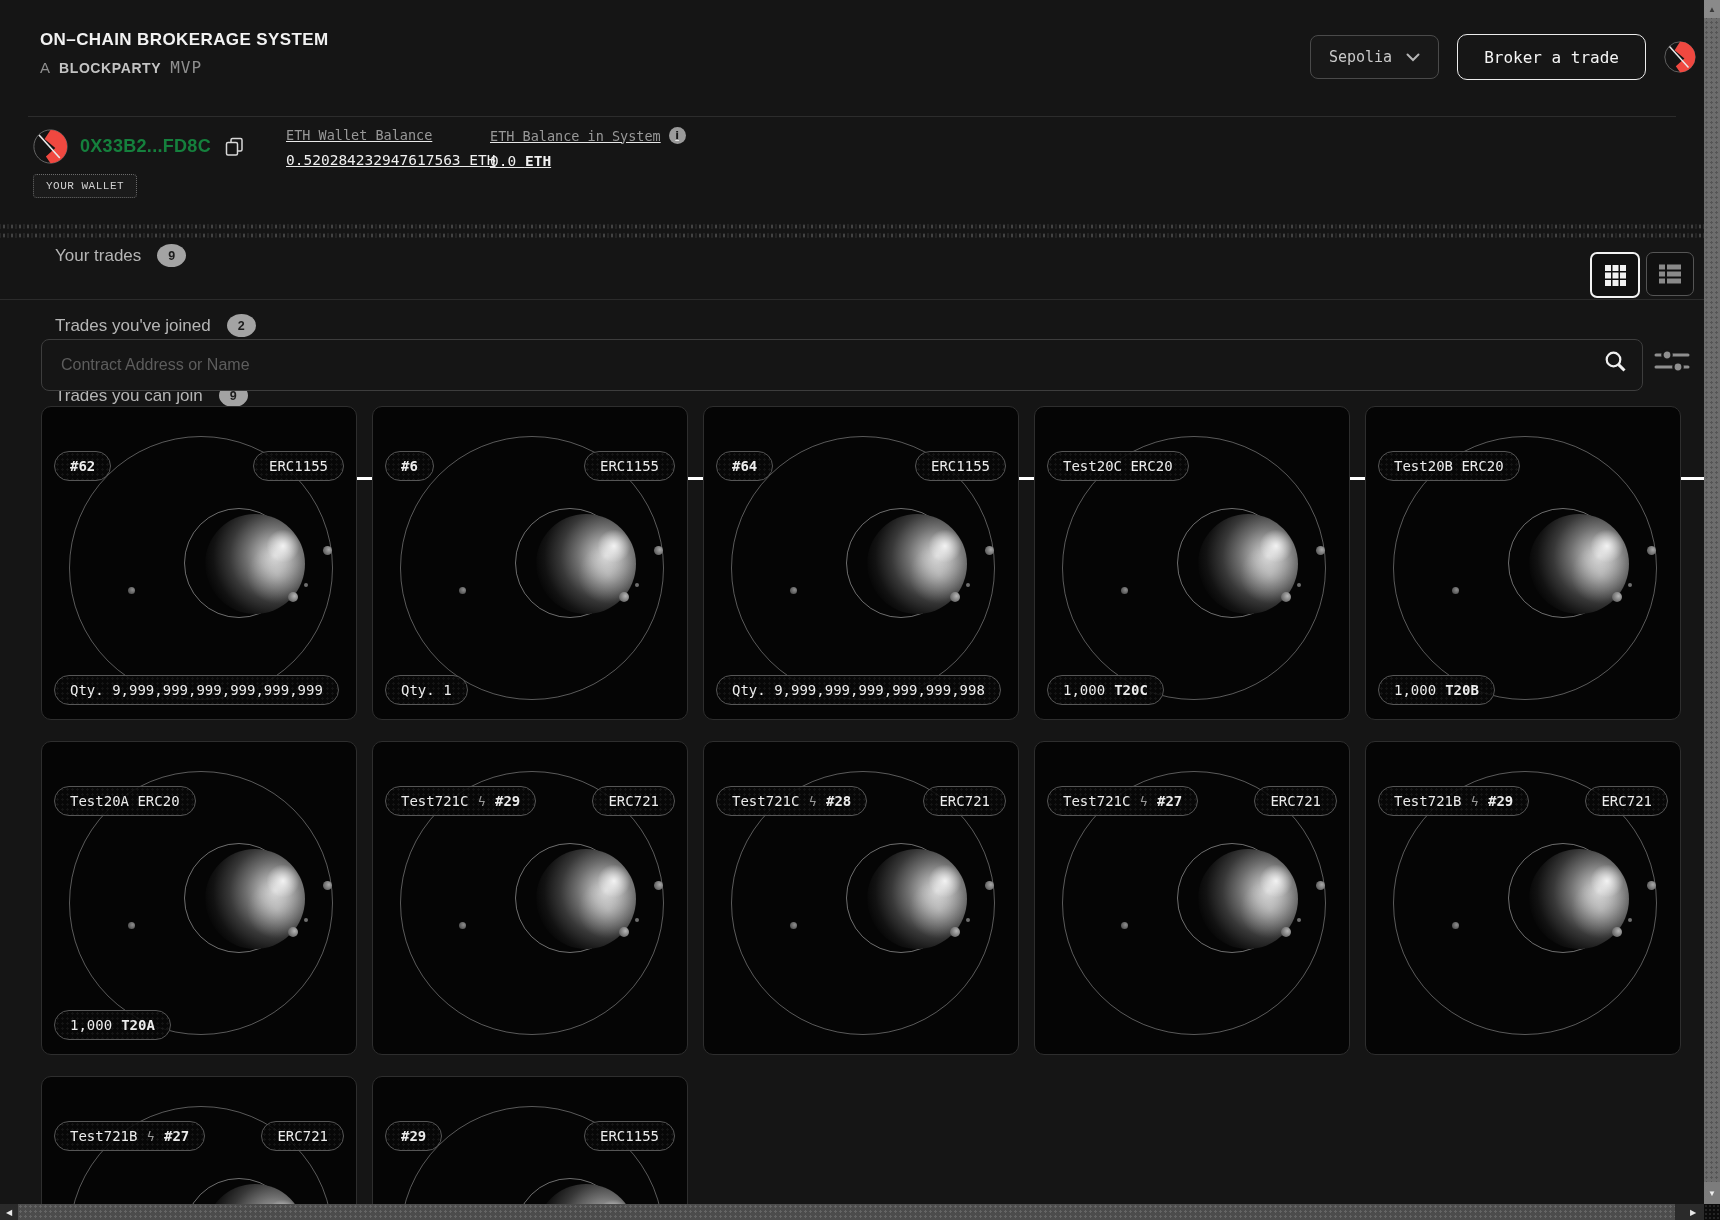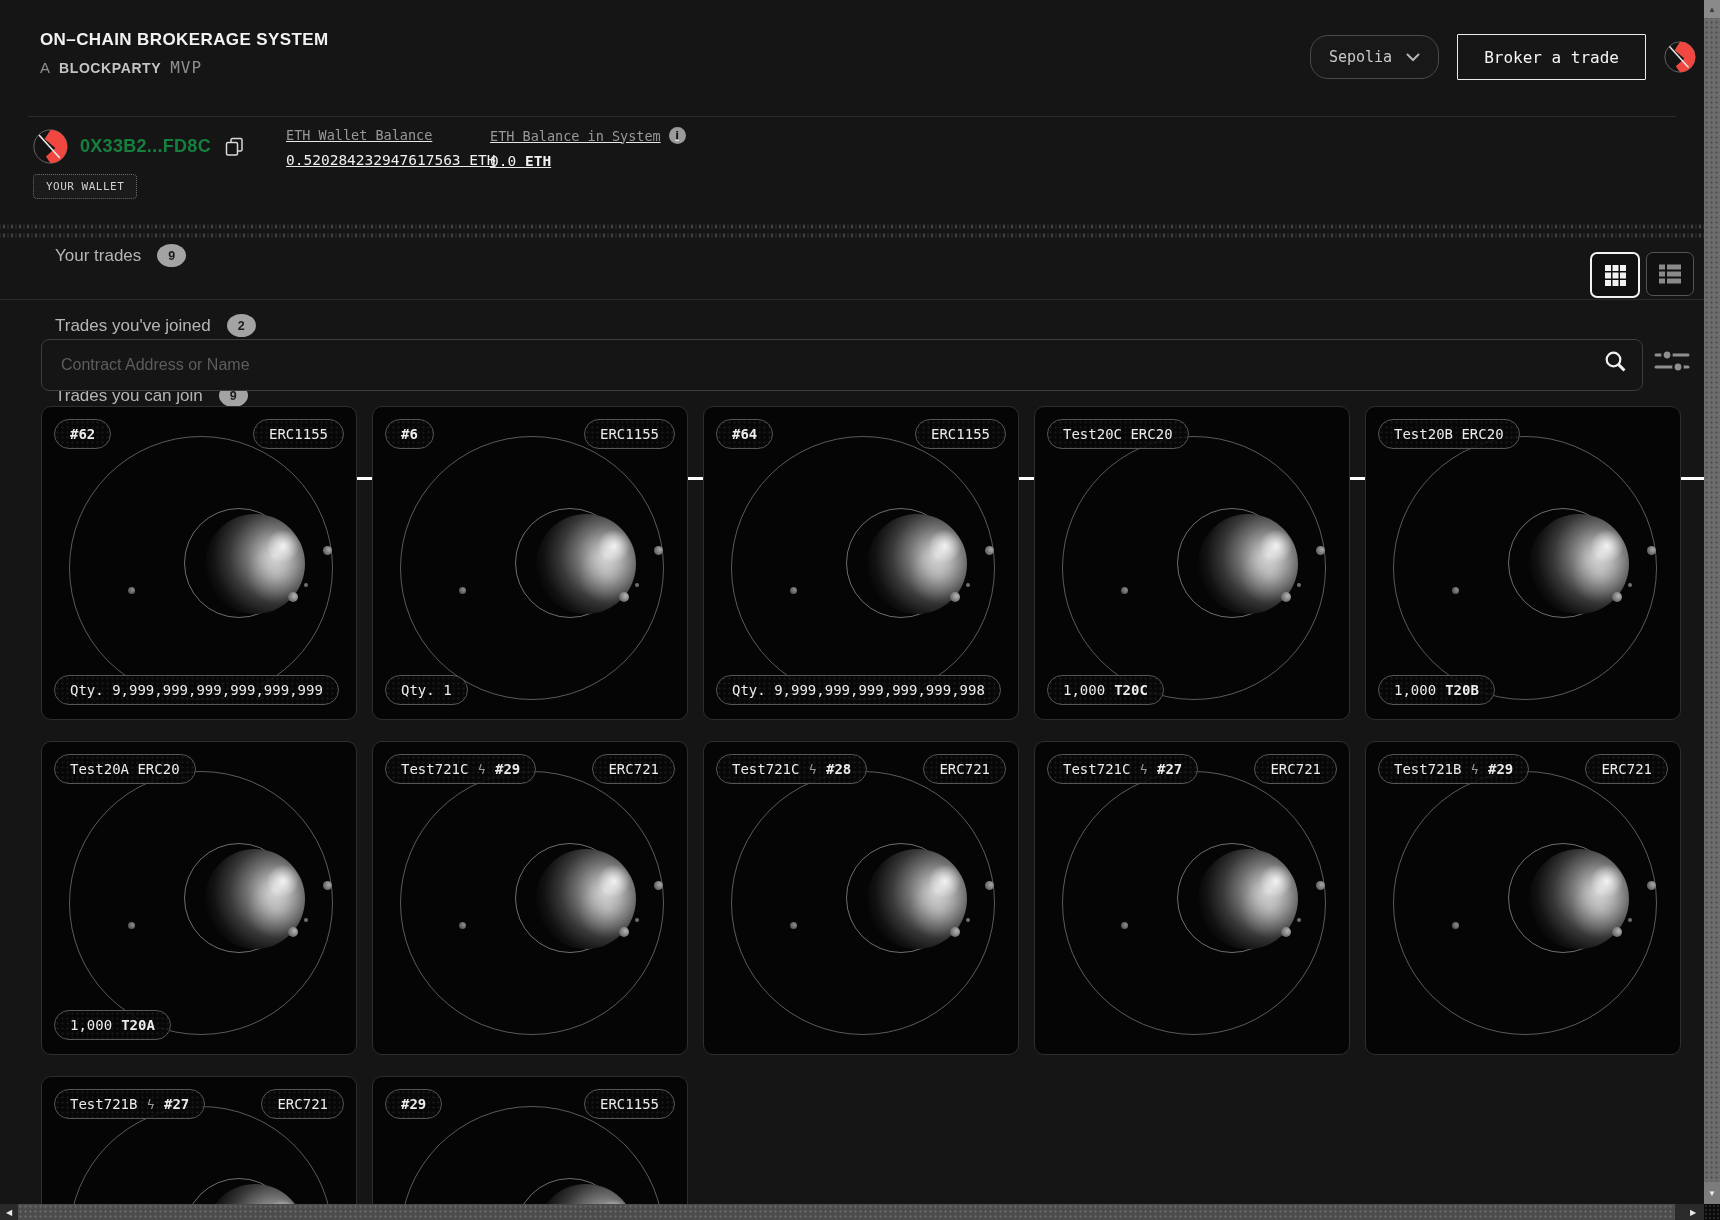--- a/index.html
+++ b/index.html
@@ -9,33 +9,33 @@
 
   
   .header{position:absolute;top:0;left:0;right:16px;height:116px;text-decoration:underline;}
   .header-left{position:absolute;left:40px;top:30px;display:flex;flex-direction:column;gap:8px;}
   .app-title{font-size:17px;font-weight:bold;letter-spacing:.4px;color:#f2f2f2;}
   .app-subtitle{font-size:15px;color:#8f8f8f;display:flex;gap:9px;align-items:baseline;}
   .sub-brand{font-weight:bold;color:#c3c3c3;letter-spacing:.6px;font-size:14px;}
   .sub-mvp{font-family:"DejaVu Sans Mono",monospace;letter-spacing:1px;color:#8f8f8f;font-size:16px;}
   .header-right{position:absolute;right:8px;top:34px;display:flex;align-items:center;gap:18px;}
   .network-select{display:flex;align-items:center;gap:14px;height:42px;padding:0 18px;border:1px solid #4a4a4a;
-                  border-radius:18px;color:#c9c9c9;font-size:15px;cursor:pointer;background:#181818;}
-  .broker-btn{height:44px;padding:0 26px;border:1px solid #ececec;border-radius:1px;background:#161616;
+                  border-radius:8px;color:#c9c9c9;font-size:15px;cursor:pointer;background:#181818;}
+  .broker-btn{height:44px;padding:0 26px;border:1px solid #ececec;border-radius:10px;background:#161616;
               color:#f5f5f5;font-size:16px;display:flex;align-items:center;cursor:pointer;}
   .header-divider{position:absolute;left:28px;right:28px;top:116px;border-top:1px solid #2c2c2c;}
 
   
   .wallet{position:absolute;top:116px;left:0;right:16px;height:110px;}
   .avatar{position:absolute;left:33px;top:13px;width:35px;height:35px;}
   .address-row{position:absolute;left:80px;top:20px;display:flex;align-items:center;gap:14px;}
   .address{font-size:18px;font-weight:bold;color:#15803d;letter-spacing:.3px;}
   .copy-btn{cursor:pointer;display:flex;}
   .your-wallet{position:absolute;left:33px;top:58px;padding:5px 12px;border:1px dotted #6a6a6a;border-radius:4px;
-               background:#1b1b1b;font-size:11px;color:#d0d0d0;letter-spacing:.5px;}
+               background:#1b1b1b;font-size:11px;color:#d0d0d0;letter-spacing:.5px;font-family:Liberation Mono, monospace;}
   .balance-group{position:absolute;top:11px;display:flex;flex-direction:column;gap:9px;text-decoration:underline;}
   .bal-label{font-size:13.5px;color:#989898;display:flex;align-items:center;gap:8px;}
   .bal-value{font-size:14.5px;color:#f0f0f0;}
   .bal-strong{font-weight:bold;}
   .info-icon{width:17px;height:17px;border-radius:50%;background:#9a9a9a;color:#161616;font-weight:bold;
              font-size:11px;display:inline-flex;align-items:center;justify-content:center;cursor:pointer;
              font-family:"DejaVu Sans",sans-serif;}
 
   
   .halftone{position:absolute;top:222px;left:0;right:16px;height:18px;
@@ -67,21 +67,21 @@
   .filter-icon{position:absolute;top:347px;right:30px;cursor:pointer;}
 
   
   .grid{position:absolute;top:406px;left:41px;width:1640px;display:grid;
         grid-template-columns:repeat(5,316px);column-gap:15px;row-gap:21px;}
   .card{position:relative;width:316px;height:314px;background:#050505;border:1px solid #2e2e2e;
         border-radius:10px;overflow:hidden;cursor:pointer;box-sizing:border-box;}
   .card-top{position:absolute;top:12px;left:12px;right:12px;display:flex;justify-content:space-between;z-index:3;}
   .pill{display:inline-flex;align-items:center;gap:9px;height:30px;padding:0 15px;border:1px solid #565656;
         border-radius:999px;background:rgba(8,8,8,.88);font-size:14px;color:#ececec;box-sizing:border-box;
-        background-image:radial-gradient(rgba(255,255,255,0.05) 1px,transparent 1.2px);background-size:5px 5px;}
+        background-image:radial-gradient(rgba(255,255,255,0.05) 1px,transparent 1.2px);background-size:5px 5px;margin-top:32px;}
   .pill strong{font-weight:bold;}
   .b-bolt{color:#9a9a9a;font-family:"DejaVu Sans",sans-serif;font-size:13px;}
   .card-bottom{position:absolute;left:12px;bottom:14px;z-index:3;}
 
   
   .scene{position:absolute;inset:0;z-index:1;}
   .orbit{position:absolute;left:27px;top:29px;width:262px;height:262px;border:1px solid rgba(255,255,255,.34);
          border-radius:50%;}
   .iring{position:absolute;left:142px;top:101px;width:108px;height:108px;border:1px solid rgba(255,255,255,.42);
          border-radius:50%;}

